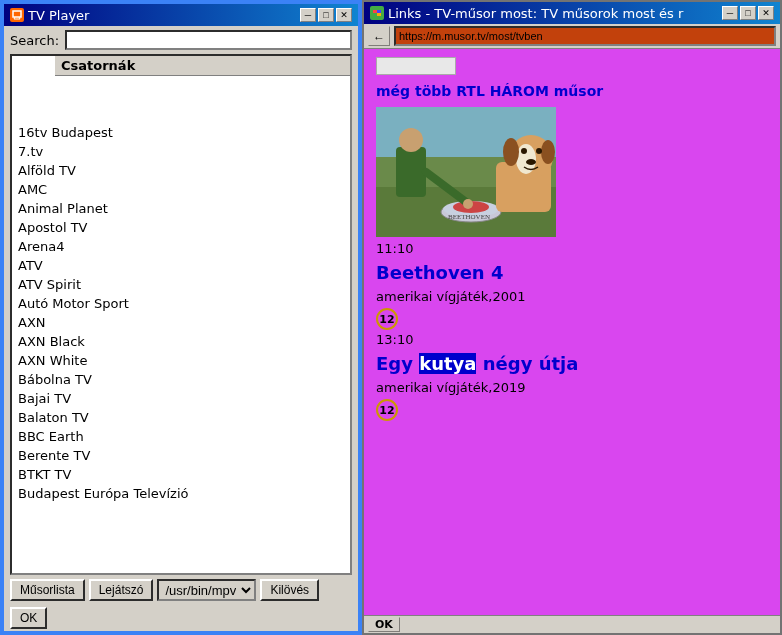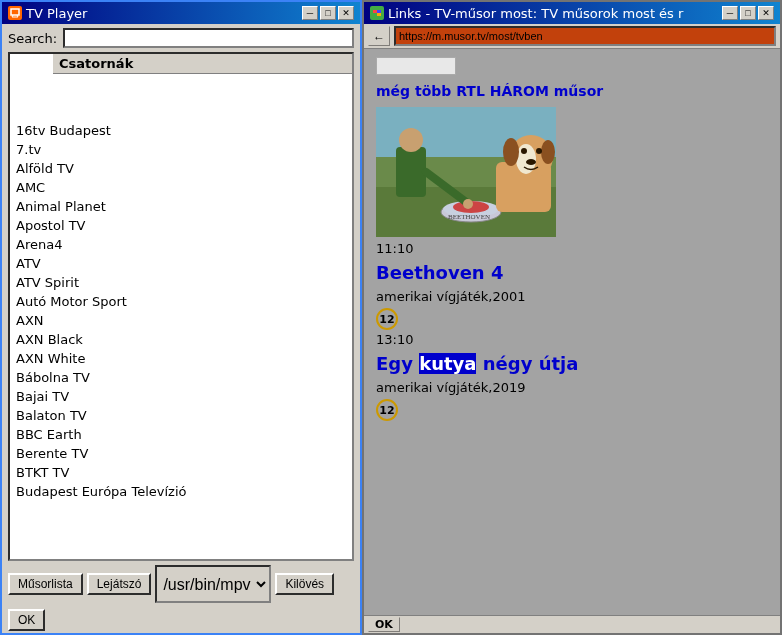--- a/index.html
+++ b/index.html
@@ -14,21 +14,21 @@
       flex-direction: column;
     }
 
     
     #tv-player-window {
       position: absolute;
       top: 0; left: 0;
       width: 362px;
       height: 635px;
       background: #d4d0c8;
-      border: 2px solid #3b82f6;
+      border: 4px solid #3b82f6;
       display: flex;
       flex-direction: column;
     }
 
     #tv-player-titlebar {
       background: linear-gradient(to right, #000080, #1084d0);
       color: white;
       padding: 3px 6px;
       display: flex;
       align-items: center;
@@ -144,24 +144,24 @@
       border-left-color: #ffffff;
       border-bottom-color: #808080;
       border-right-color: #808080;
       padding: 2px 8px;
       font-size: 12px;
       cursor: pointer;
       white-space: nowrap;
     }
 
     #player-path-select {
-      height: 38px;
+      height: 22px;
       background: #d4d0c8;
       border: 2px inset #808080;
-      font-size: 16px;
+      font-size: 13px;
       padding: 0 2px;
     }
 
     #ok-bar {
       background: #d4d0c8;
       padding: 2px 6px;
       flex-shrink: 0;
       display: flex;
       align-items: center;
     }
@@ -222,21 +222,21 @@
       flex: 1;
       height: 20px;
       font-size: 11px;
       border: 2px inset #808080;
       padding: 1px 3px;
       background: #c2410c;
     }
 
     #browser-content {
       flex: 1;
-      background: #a3a3a3;
+      background: #d946ef;
       overflow-y: auto;
       padding: 8px 12px;
       position: relative;
     }
 
     
     #browser-content::-webkit-scrollbar { width: 16px; }
     #browser-content::-webkit-scrollbar-track { background: #d4d0c8; }
     #browser-content::-webkit-scrollbar-thumb { background: #a0a0a0; border: 2px outset #d4d0c8; }
 

